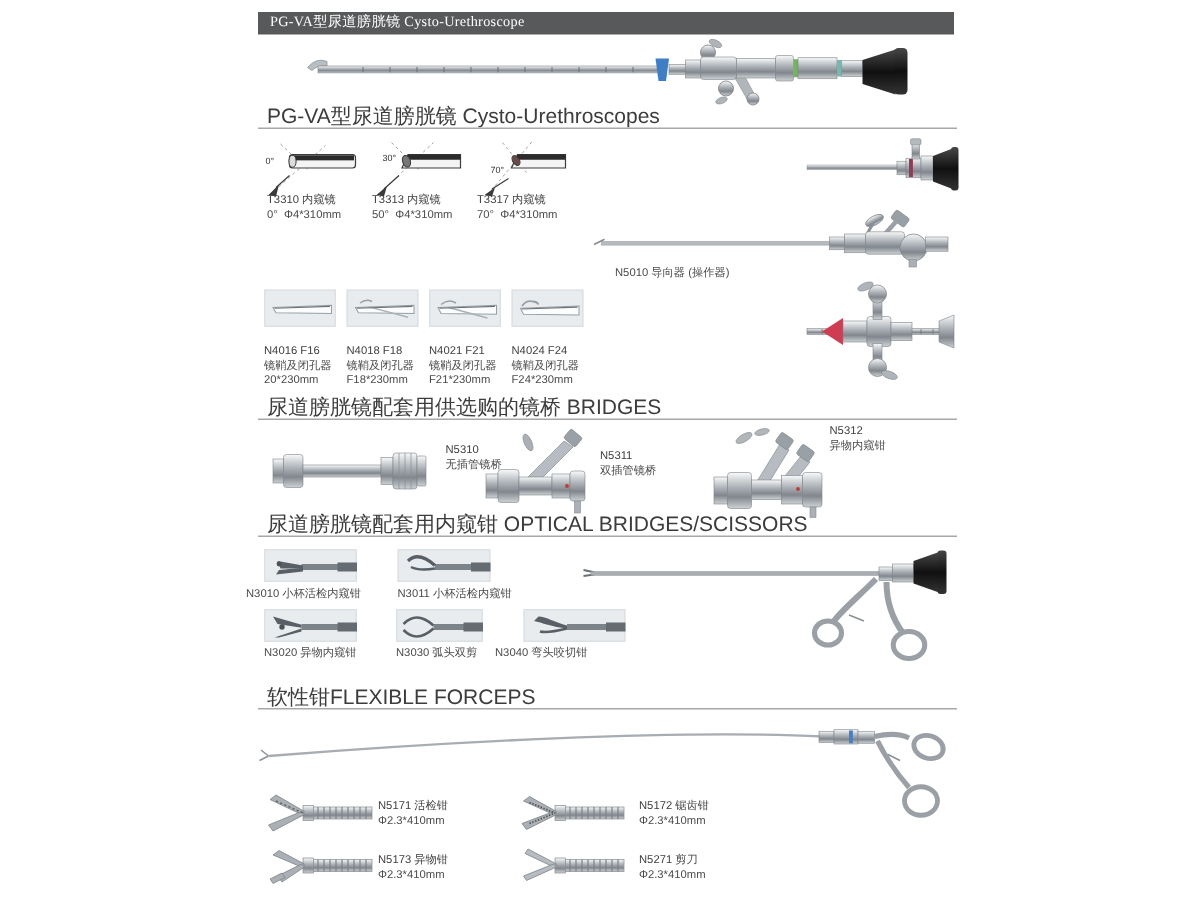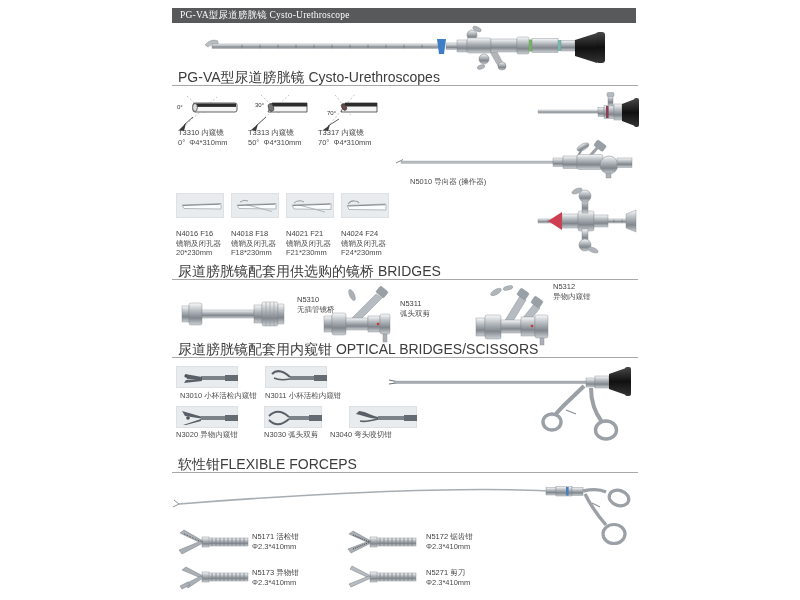--- a/index.html
+++ b/index.html
@@ -204,21 +204,21 @@
   <polygon points="30,32 36,36 60,12 54,8" fill="#b6bcc1" stroke="#8b9196" stroke-width="0.5"></polygon>
   <rect x="55" y="2" width="10" height="8" rx="1.5" fill="#99a1a7" stroke="#7d8388" stroke-width="0.4" transform="rotate(40 60 6)"></rect>
   <rect x="2" y="30" width="8" height="16" fill="url(#met)" stroke="#7d8388" stroke-width="0.4"></rect>
   <rect x="10" y="27" width="14" height="22" rx="2" fill="url(#met)" stroke="#7d8388" stroke-width="0.4"></rect>
   <rect x="24" y="32" width="22" height="12" fill="url(#met)" stroke="#7d8388" stroke-width="0.4"></rect>
   <rect x="46" y="30" width="12" height="16" fill="url(#met)" stroke="#7d8388" stroke-width="0.4"></rect>
   <rect x="58" y="28" width="10" height="20" rx="2" fill="url(#met)" stroke="#7d8388" stroke-width="0.4"></rect>
   <circle cx="56" cy="38" r="1.3" fill="#c23a3a"></circle>
   <rect x="61" y="48" width="4" height="8" fill="#aab0b5" stroke="#858b90" stroke-width="0.4"></rect>
 </svg>
-<div class="abs lbl" style="left:400px;top:299px"><span class="m">N5311</span><br><span>弧头双剪</span></div>
+<div class="abs lbl" style="left:400px;top:299px"><span class="m">N5311</span><br><span>双插管镜桥</span></div>
 
 <svg class="abs" style="left:474px;top:284px" width="80" height="62" viewBox="0 0 80 62">
   <ellipse cx="22" cy="8" rx="6" ry="2.5" fill="#b0b6ba" stroke="#858b90" stroke-width="0.4" transform="rotate(-30 22 8)"></ellipse>
   <ellipse cx="34" cy="4" rx="5" ry="2" fill="#b0b6ba" stroke="#858b90" stroke-width="0.4" transform="rotate(-14 34 4)"></ellipse>
   <polygon points="30,38 36,42 52,16 46,12" fill="#b6bcc1" stroke="#8b9196" stroke-width="0.5"></polygon>
   <rect x="44" y="6" width="10" height="8" rx="1.5" fill="#99a1a7" stroke="#7d8388" stroke-width="0.4" transform="rotate(35 49 10)"></rect>
   <polygon points="44,40 50,44 66,24 60,20" fill="#b6bcc1" stroke="#8b9196" stroke-width="0.5"></polygon>
   <rect x="58" y="14" width="10" height="8" rx="1.5" fill="#99a1a7" stroke="#7d8388" stroke-width="0.4" transform="rotate(35 63 18)"></rect>
   <rect x="2" y="34" width="9" height="18" fill="url(#met)" stroke="#7d8388" stroke-width="0.4"></rect>
   <rect x="11" y="31" width="16" height="24" rx="2" fill="url(#met)" stroke="#7d8388" stroke-width="0.4"></rect>
@@ -258,21 +258,21 @@
   <rect x="207" y="12" width="14" height="12" fill="url(#met)" stroke="#7d8388" stroke-width="0.4"></rect>
   <polygon points="221,10 238,4 238,31 221,25" fill="url(#blk)"></polygon>
   <rect x="237" y="3" width="6" height="29" rx="2" fill="url(#blk)"></rect>
   <path d="M196,22 C184,34 174,42 168,50" fill="none" stroke="#9aa0a5" stroke-width="4"></path>
   <ellipse cx="164" cy="58" rx="9" ry="8" fill="none" stroke="#9aa0a5" stroke-width="3.4"></ellipse>
   <path d="M203,24 C203,38 208,50 214,58" fill="none" stroke="#9aa0a5" stroke-width="4"></path>
   <ellipse cx="218" cy="66" rx="10.5" ry="9" fill="none" stroke="#9aa0a5" stroke-width="3.4"></ellipse>
   <path d="M178,46 l10,4" stroke="#8b9196" stroke-width="1.2"></path>
 </svg>
 
-<div class="abs lbl" style="left:180px;top:391px">N3010 小杯活检内窥钳</div>
+<div class="abs lbl" style="left:164px;top:391px">N3010 小杯活检内窥钳</div>
 <div class="abs lbl" style="left:265px;top:391px">N3011 小杯活检内窥钳</div>
 
 <div class="abs thumb" style="left:176px;top:406px;width:62px;height:22px">
   <svg width="62" height="22" viewBox="0 0 62 22">
       <rect x="24" y="9" width="26" height="4" fill="#7c848a"></rect>
       <rect x="48" y="8" width="13" height="6" fill="#646b72"></rect>
       <polygon points="5,4 24,9.5 24,11.5 8,9" fill="#585f66"></polygon>
       <polygon points="6,18 24,12 24,14 9,18" fill="#585f66"></polygon>
       <circle cx="11" cy="11" r="1.8" fill="#4a5157"></circle>
     </svg>

